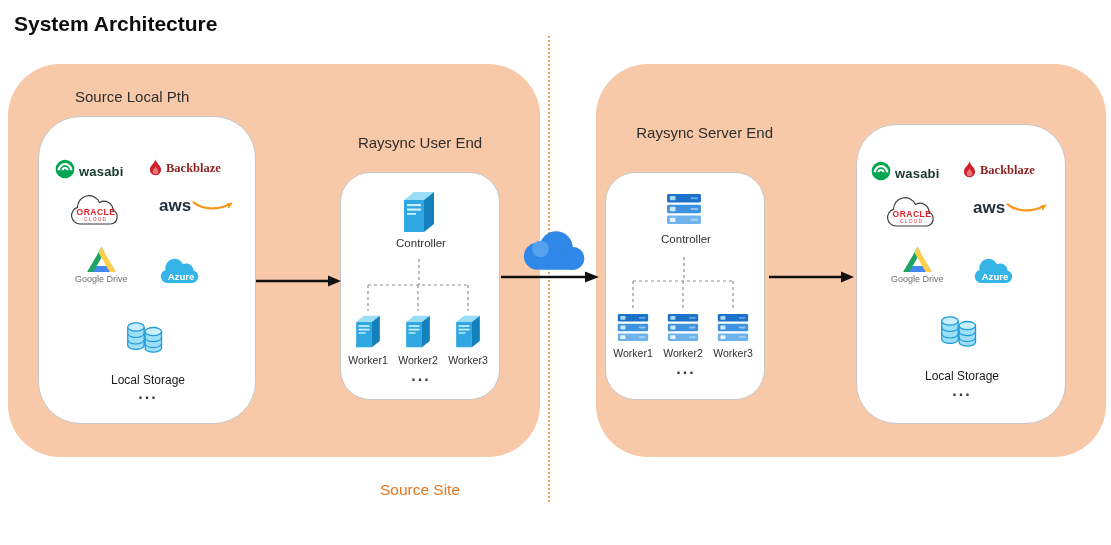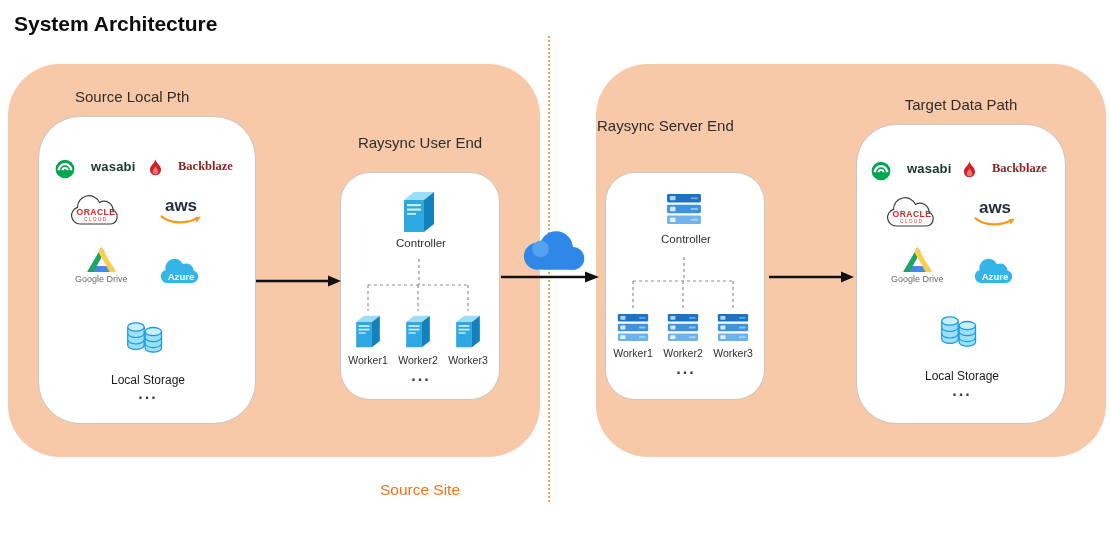--- a/index.html
+++ b/index.html
@@ -8,24 +8,24 @@
   .abs { position:absolute; }
   .page-title { position:absolute; left:14px; top:12px; font-size:21px; font-weight:700; color:#0d0d0d; }
   .peach { position:absolute; background:#F8C9A8; border-radius:52px; }
   .white-panel { position:absolute; background:#fff; border:1px solid #c6c6c6; }
   .section-title { position:absolute; font-size:15px; color:#2e2e2e; }
   .site-label { position:absolute; font-size:15.5px; color:#E8761E; text-align:center; }
   .divider { position:absolute; left:548px; top:36px; height:502px; width:0; border-left:2px dotted #EFA05F; }
   .node-label { position:absolute; text-align:center; font-size:11.5px; color:#2f2f2f; }
   .worker-label { position:absolute; text-align:center; font-size:10.5px; color:#2f2f2f; }
   .ellipsis { position:absolute; text-align:center; font-weight:700; font-size:16px; letter-spacing:2px; color:#3a3a3a; }
-  .logo-row { position:absolute; display:flex; align-items:flex-start; gap:16px; }
+  .logo-row { position:absolute; display:flex; align-items:flex-end; gap:4px; }
   .wasabi-text { font-size:13px; font-weight:700; color:#17372c; letter-spacing:.2px; }
   .backblaze-text { font-family:"Liberation Serif", serif; font-size:12.5px; font-weight:700; color:#8e1f1f; }
-  .aws-logo { position:absolute; display:flex; flex-direction:column; align-items:center; }
+  .aws-logo { position:absolute; display:flex; flex-direction:row; align-items:center; }
   .aws-text { font-size:17px; font-weight:700; color:#252F3E; line-height:1; }
   .gdrive-logo { position:absolute; display:flex; flex-direction:column; align-items:center;justify-content:flex-end; }
   .gdrive-text { font-size:9px; color:#6d6d6d; margin-top:2px; }
   .local-label { position:absolute; text-align:center; font-size:12px; color:#1c1c1c; }
   .oracle-text { font:700 8.5px "Liberation Sans", sans-serif; fill:#E21E26; letter-spacing:.5px; }
   .oracle-sub { font:4.5px "Liberation Sans", sans-serif; fill:#E21E26; letter-spacing:1.5px; }
   .azure-text { font:700 10px "Liberation Sans", sans-serif; fill:#ffffff; }
 </style>
 </head>
 <body>
@@ -82,22 +82,21 @@
 
   <div class="page-title">System Architecture</div>
 
   <div class="peach" style="left:8px;top:64px;width:532px;height:393px;"></div>
   <div class="peach" style="left:596px;top:64px;width:510px;height:393px;"></div>
 
   <div class="divider"></div>
 
   <div class="section-title" style="left:75px;top:88px;">Source Local Pth</div>
   <div class="section-title" style="left:340px;top:134px;width:160px;text-align:center;">Raysync User End</div>
-  <div class="section-title" style="left:597px;top:117px;width:176px;text-align:left;">Raysync Server End</div>
-  <div class="section-title" style="left:856px;top:96px;width:210px;text-align:center;">Target Data Path</div>
+  <div class="section-title" style="left:597px;top:124px;width:176px;text-align:right;">Raysync Server End</div>
 
   <div class="white-panel" style="left:38px;top:116px;width:218px;height:308px;border-radius:42px;">
     <div class="logo-row" style="left:16px;top:42px;">
       <svg width="20" height="20" viewBox="0 0 22 22">
           <use href="#wasabi-mark"></use>
         </svg>
       <span class="wasabi-text">wasabi</span>
     </div>
     <div class="logo-row" style="left:110px;top:42px;">
       <svg width="13" height="17" viewBox="0 0 14 18">

